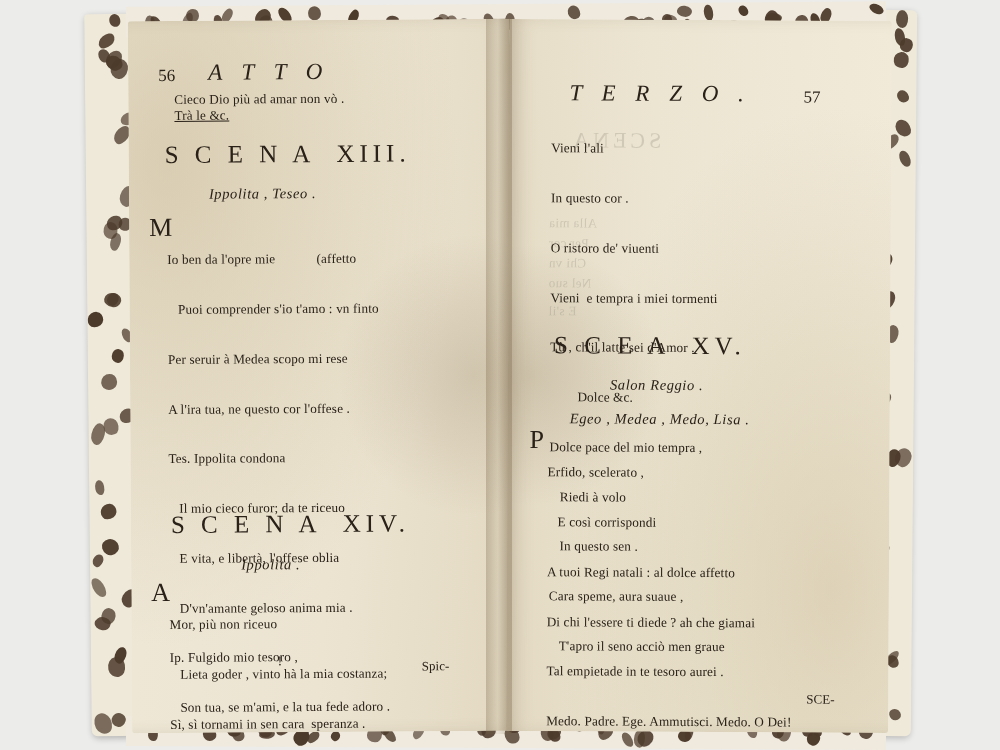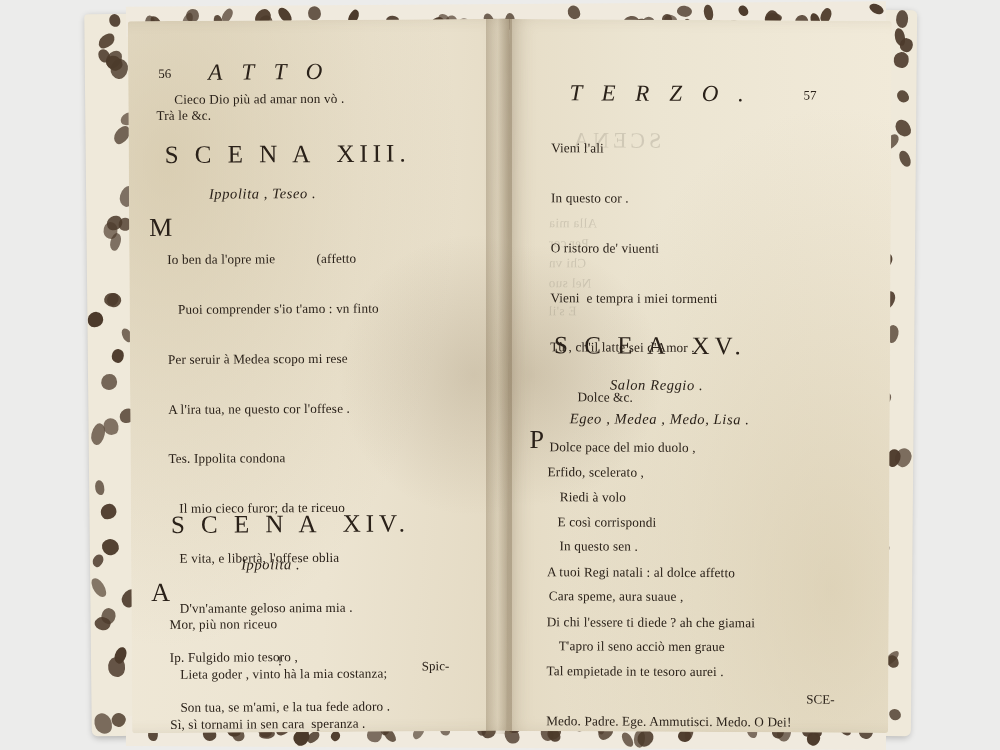--- a/index.html
+++ b/index.html
@@ -136,21 +136,21 @@
     color: #2a2119;
     font-family: "Liberation Serif", serif;
     white-space: pre;
     line-height: 1.08;
   }
   .body {
     font-size: 13.2px;
     letter-spacing: .15px;
   }
   .folio {
-    font-size: 13px;
+    font-size: 17px;
   }
   .hdr {
     font-size: 23px;
     letter-spacing: 7px;
     font-style: italic;
   }
   .scena {
     font-size: 25px;
     letter-spacing: 5px;
   }
@@ -322,21 +322,21 @@
         <div class="speck" style="width: 14.7841px; height: 14.7391px; left: 240.652px; top: 9.92399px; transform: rotate(1.9611deg); opacity: 0.71;"></div>
         <div class="speck" style="width: 10.1231px; height: 11.6018px; left: 313.505px; top: 6.4552px; transform: rotate(-19.3707deg); opacity: 0.69;"></div>
       </div>
 
     <div class="page page-left">
 
       <div class="txt folio" style="left:30px; top:46px;">56</div>
       <div class="txt hdr" style="left:80px; top:40px;">A T T O</div>
 
       <div class="txt body" style="left:46px; top:72px;">Cieco Dio più ad amar non vò .</div>
-      <div class="txt body" style="left:28px; top:88px;">Trà le &amp;c.</div>
+      <div class="txt body" style="left:46px; top:88px;text-decoration:underline;">Trà le &amp;c.</div>
 
       <div class="txt scena" style="left:36px; top:120px;">S C E N A  XIII.</div>
       <div class="txt speakers" style="left:80px; top:166px;">Ippolita , Teseo .</div>
 
       <div class="txt drop" style="left:20px; top:197px;">M</div>
 
       <div class="txt body lines" style="left:38px; top:198px; line-height:16.6px;">
         <div>Io ben da l'opre mie            (affetto</div>
         <div>   Puoi comprender s'io t'amo : vn finto</div>
         <div>Per seruir à Medea scopo mi rese</div>
@@ -385,21 +385,21 @@
       <div class="txt hdr" style="left:60px; top:62px;">T E R Z O .</div>
       <div class="txt folio" style="left:294px; top:68px;">57</div>
 
       <div class="txt body lines" style="left:42px; top:88px; line-height:16.6px;">
         <div>Vieni l'ali</div>
         <div>In questo cor .</div>
         <div>O ristoro de' viuenti</div>
         <div>Vieni  e tempra i miei tormenti</div>
         <div>Tù , ch'il latte sei d'Amor .</div>
         <div>        Dolce &amp;c.</div>
-        <div>Dolce pace del mio duolo ,</div>
+        <div>Dolce pace del mio tempra ,</div>
         <div>   Riedi à volo</div>
         <div>   In questo sen .</div>
         <div>Cara speme, aura suaue ,</div>
         <div>   T'apro il seno acciò men graue</div>
         
       </div>
 
       <div class="txt scena" style="left:46px; top:312px;">S C E A  XV.</div>
       <div class="txt speakers" style="left:102px; top:358px;">Salon Reggio .</div>
       <div class="txt speakers" style="left:62px; top:392px;">Egeo , Medea , Medo, Lisa .</div>

